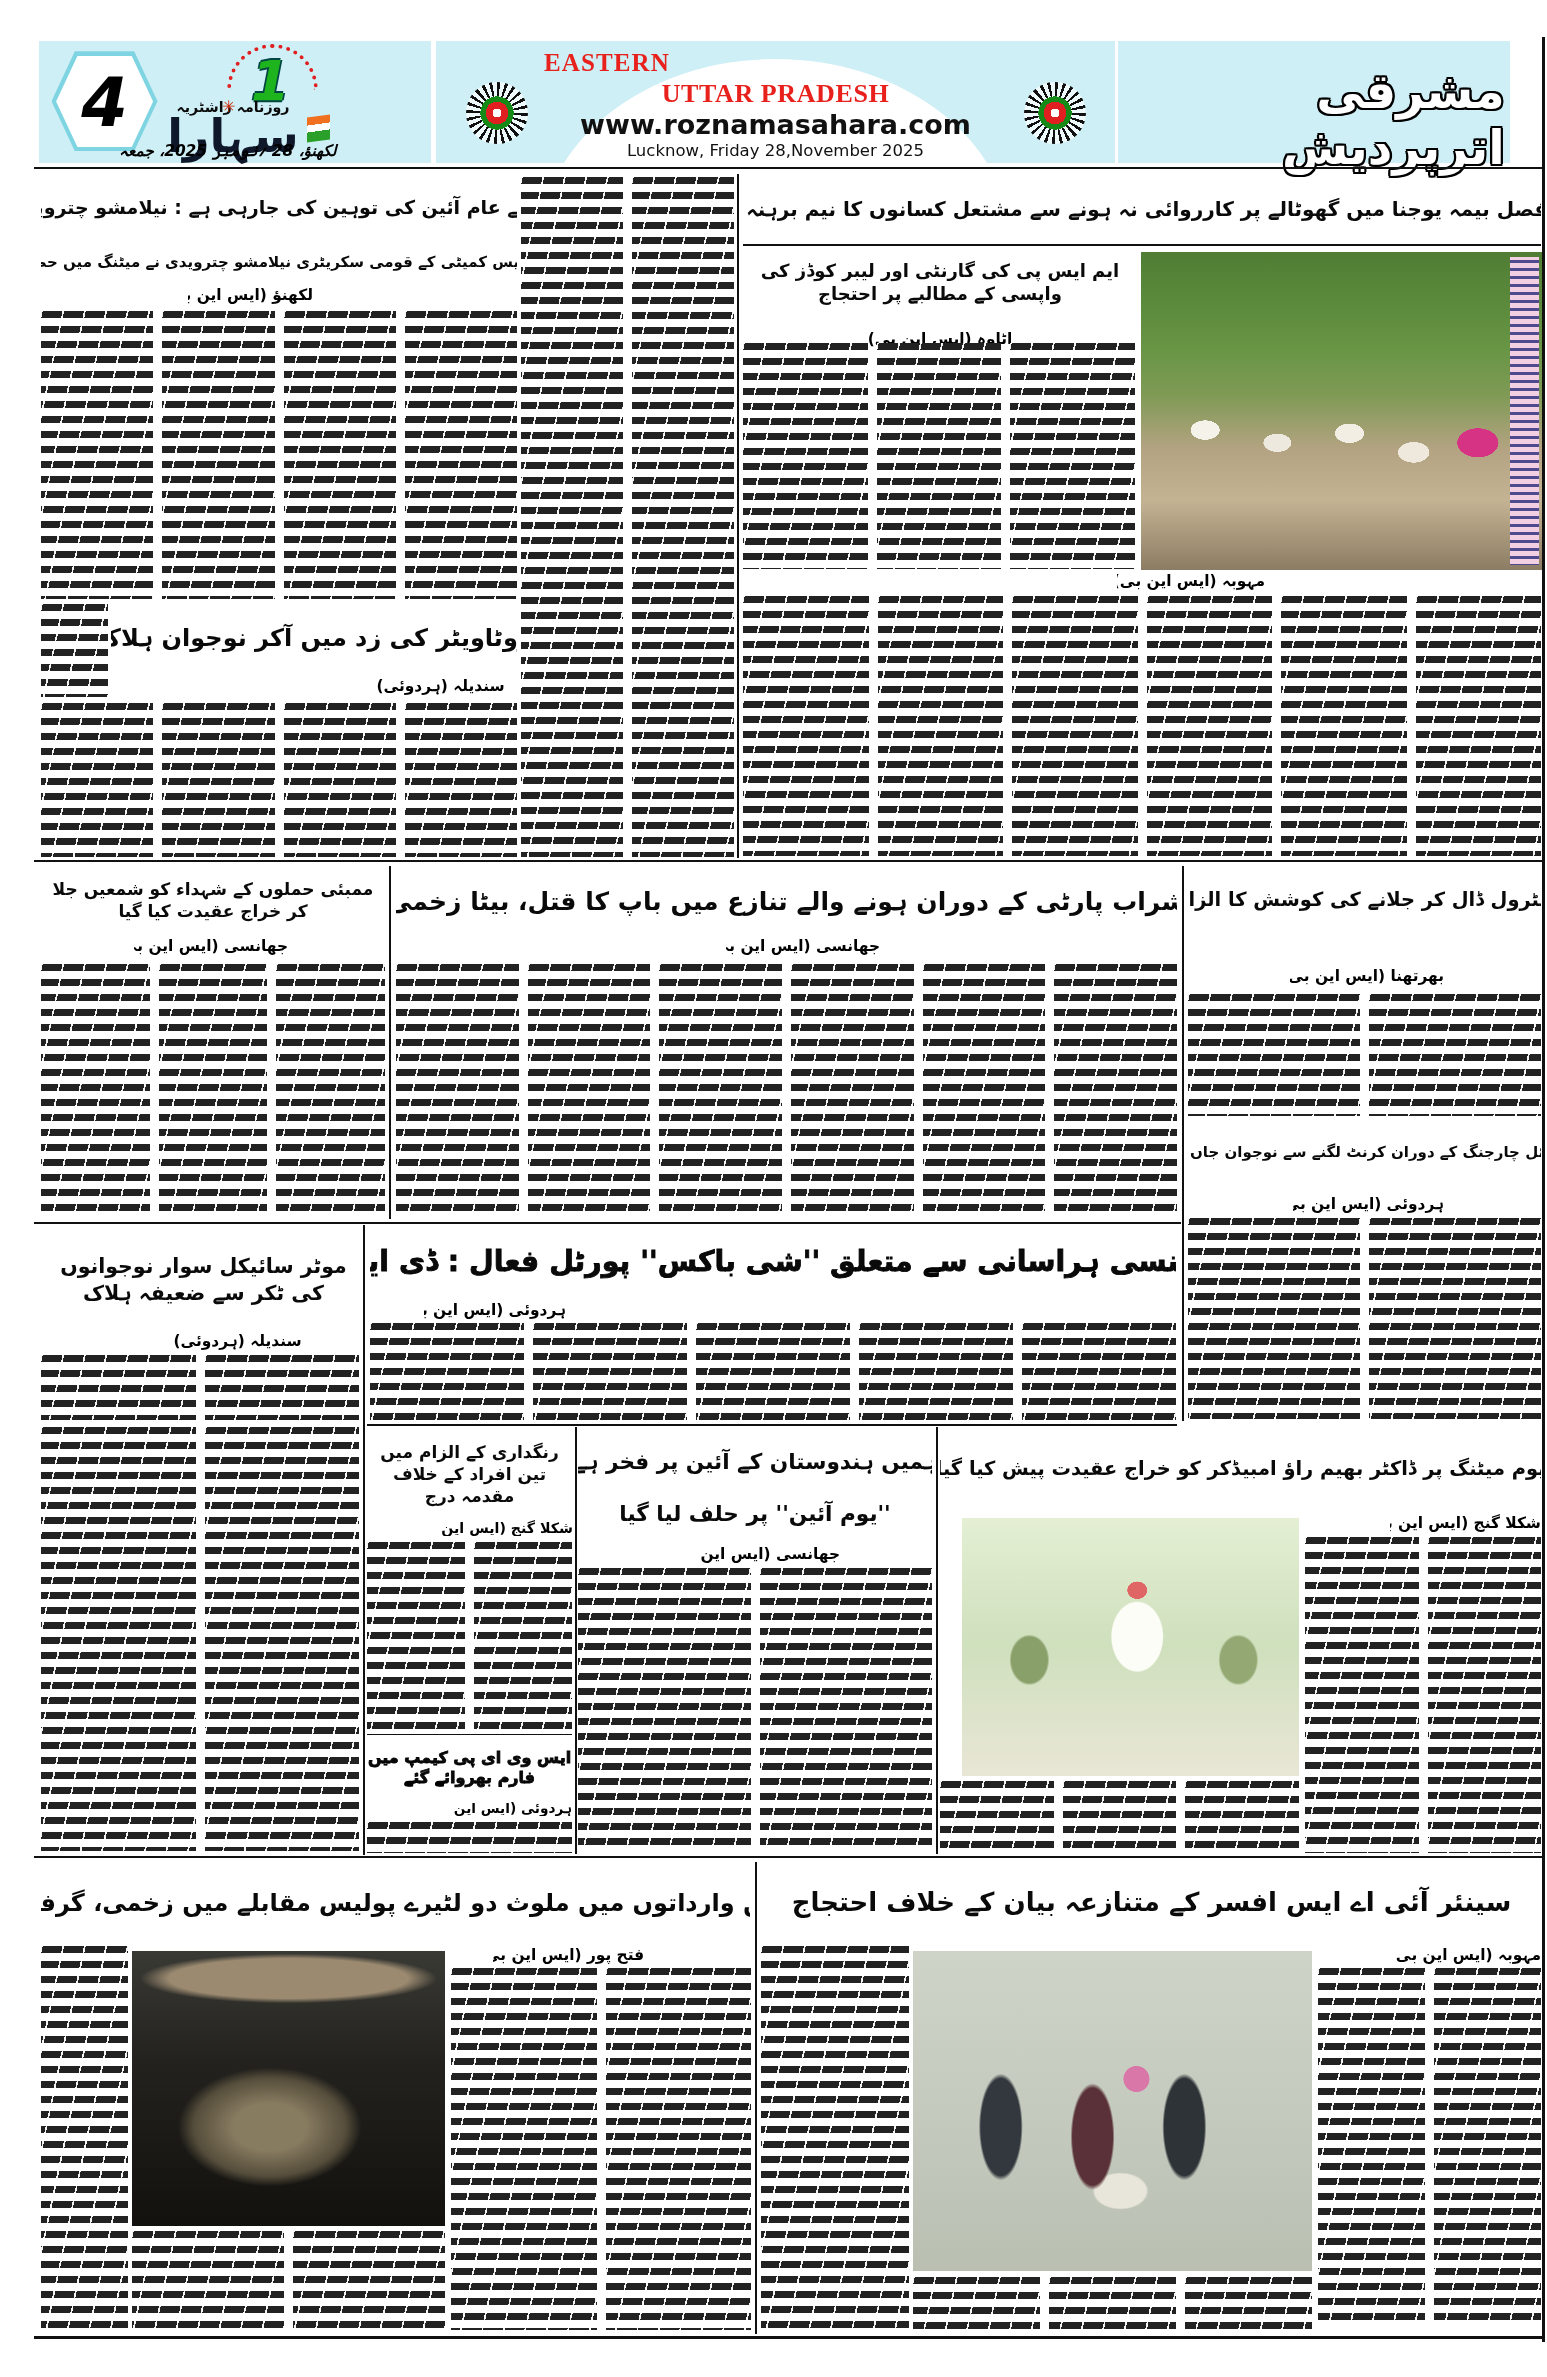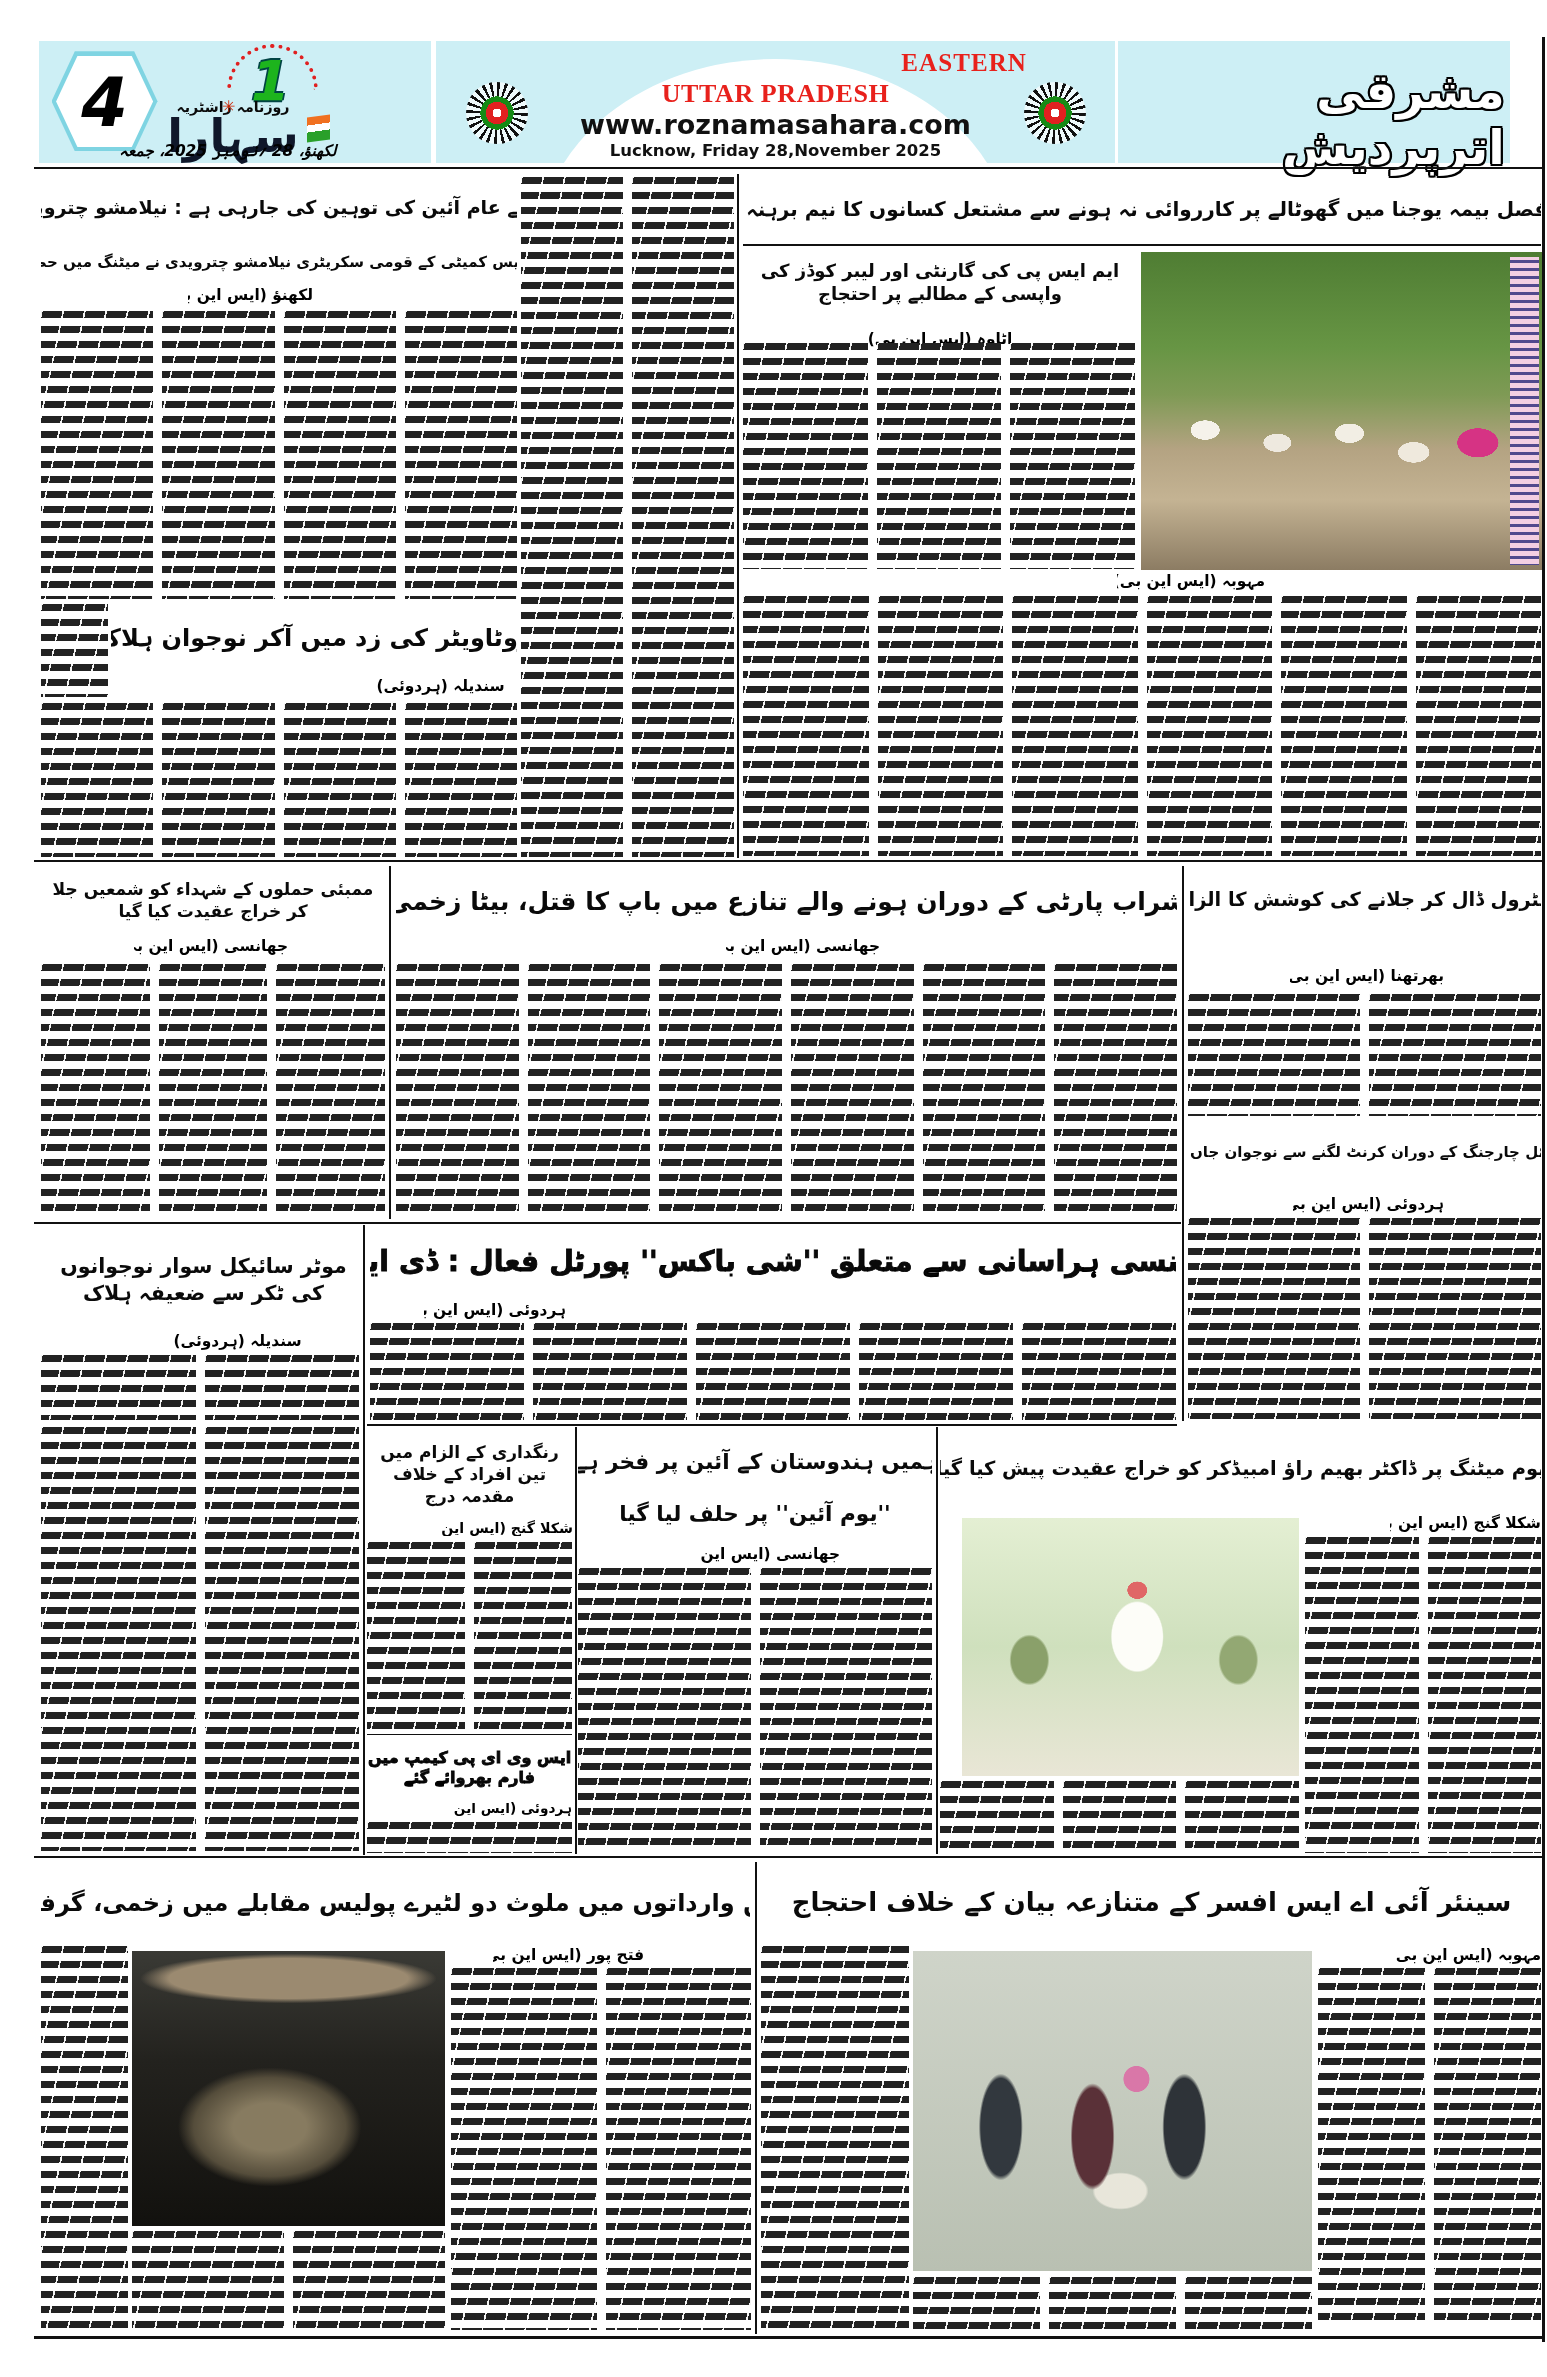--- a/index.html
+++ b/index.html
@@ -72,24 +72,24 @@
   <div class="abs" style="left:183px;top:56px;width:19.4px;font-size:16px;color:#cc2200">✳</div>
   <div class="abs rtl" style="left:121px;top:72px;width:146px;font-size:46px;font-weight:700;text-align:center;color:#0f172a;line-height:1.0">سہارا</div>
   <div class="abs" style="left:268px;top:75px;width:23px;height:25px;transform:skewY(-8deg);background:linear-gradient(180deg,#f07020 0 32%,#fff 32% 60%,#2aa02a 60% 100%)"></div>
   <div class="abs rtl" style="left:80px;top:100px;width:245px;font-size:15.4px;font-weight:700;font-style:italic;text-align:left;color:#000;top:101px">لکھنؤ، 28 ؍نومبر 2025، جمعہ</div>
 </div>
 
 <div class="abs band" style="left:436px;top:41px;width:679px;height:122px;overflow:hidden">
   <div class="abs dome" style="left:103px;top:18px;width:473px;height:188px"></div>
   <div class="abs starburst" style="left:30px;top:41px;width:62px;height:62px"></div>
   <div class="abs starburst" style="left:588px;top:41px;width:62px;height:62px"></div>
-  <div class="abs serif" style="left:118px;top:8px;width:473px;text-align:right;font-size:25px;font-weight:700;color:#e8211c;letter-spacing:1.1px">EASTERN</div>
+  <div class="abs serif" style="left:108px;top:8px;width:473px;text-align:left;font-size:25px;font-weight:700;color:#e8211c;letter-spacing:1.1px">EASTERN</div>
   <div class="abs serif" style="left:103px;top:38px;width:473px;text-align:center;font-size:26px;font-weight:700;color:#e8211c;letter-spacing:0.6px">UTTAR PRADESH</div>
   <div class="abs" style="left:103px;top:68px;width:473px;text-align:center;font-size:27px;font-weight:700;color:#111">www.roznamasahara.com</div>
-  <div class="abs" style="left:103px;top:100px;width:473px;text-align:center;font-size:16.5px;font-weight:700;color:#111">Lucknow,  Friday   28,November 2025</div>
+  <div class="abs" style="left:103px;top:100px;width:473px;text-align:center;font-size:16.5px;font-weight:400;color:#111">Lucknow,  Friday   28,November 2025</div>
 </div>
 
 <div class="abs band" style="left:1118px;top:41px;width:392px;height:122px">
   <div class="abs rtl outline" style="left:5.7px;top:21.6px;width:381px;text-align:right;font-size:48px;font-weight:700">مشرقی اترپردیش</div>
 </div>
 
 <div class="abs rule" style="left:34px;top:167px;width:1509px;height:2.3px"></div>
 <div class="abs rule" style="left:1542px;top:37px;width:2.8px;height:2305px"></div>
 
 <div class="abs rule" style="left:737px;top:174px;width:1.7px;height:684px"></div>

